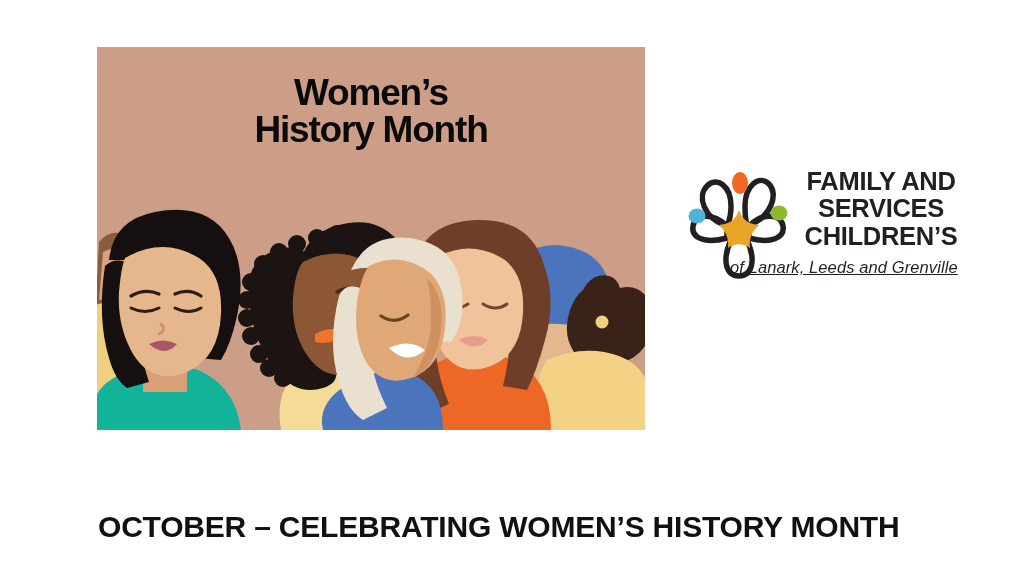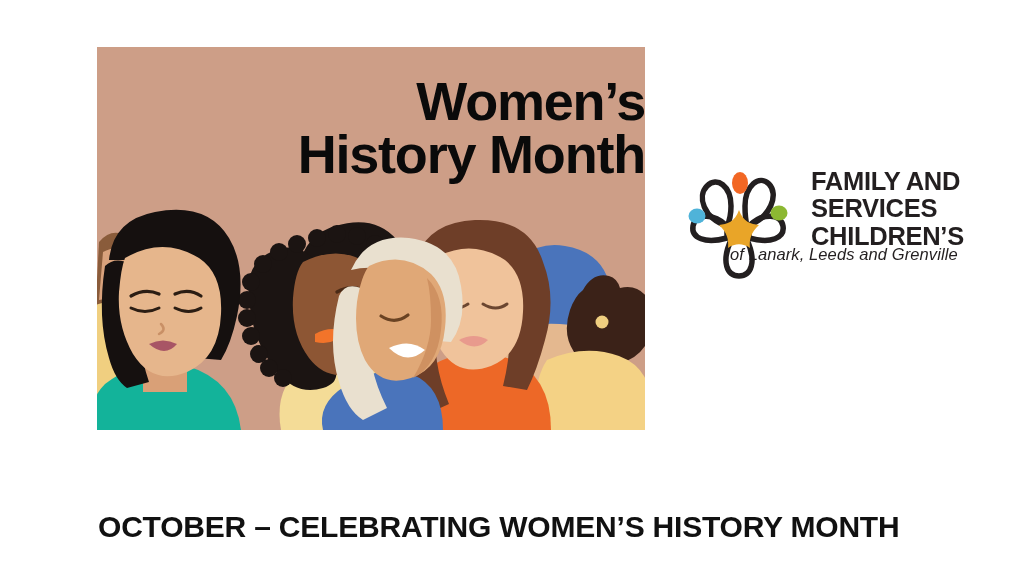--- a/index.html
+++ b/index.html
@@ -23,24 +23,24 @@
     width: 548px;
     height: 383px;
     background: #cd9e87;
     overflow: hidden;
   }
   .poster-title {
     position: absolute;
     left: 0;
     top: 28px;
     width: 100%;
-    text-align: right;
+    text-align: center;
     font-family: "Liberation Sans", sans-serif;
     font-weight: bold;
-    font-size: 54px;
+    font-size: 37px;
     line-height: 0.99;
     letter-spacing: -1.2px;
     color: #0a0a0a;
     white-space: pre-line;
     z-index: 5;
   }
 
   
   .crowd {
     position: absolute;
@@ -60,43 +60,45 @@
   }
   .logo-mark {
     position: absolute;
     left: 0;
     top: 0;
     width: 112px;
     height: 112px;
   }
   .logo-text {
     position: absolute;
-    left: 128px;
+    left: 107px;
     top: 0px;
     width: 182px;
+    text-align: center;
   }
   .logo-line {
     font-family: "Liberation Sans", sans-serif;
     font-weight: bold;
     font-size: 25.5px;
     line-height: 1.07;
     letter-spacing: -0.3px;
     color: #231f20;
     white-space: nowrap;
   }
   .logo-tagline {
     position: absolute;
     left: 47px;
-    top: 77px;
+    top: 90px;
     font-family: "Liberation Sans", sans-serif;
     font-style: italic;
     font-size: 16.5px;
     letter-spacing: 0.1px;
     color: #231f20;
     white-space: nowrap;
+    text-decoration: underline;
   }
 
   
   .caption {
     position: absolute;
     left: 98px;
     top: 470px;
     width: 836px;
     text-align: left;
     font-family: "Liberation Sans", sans-serif;

